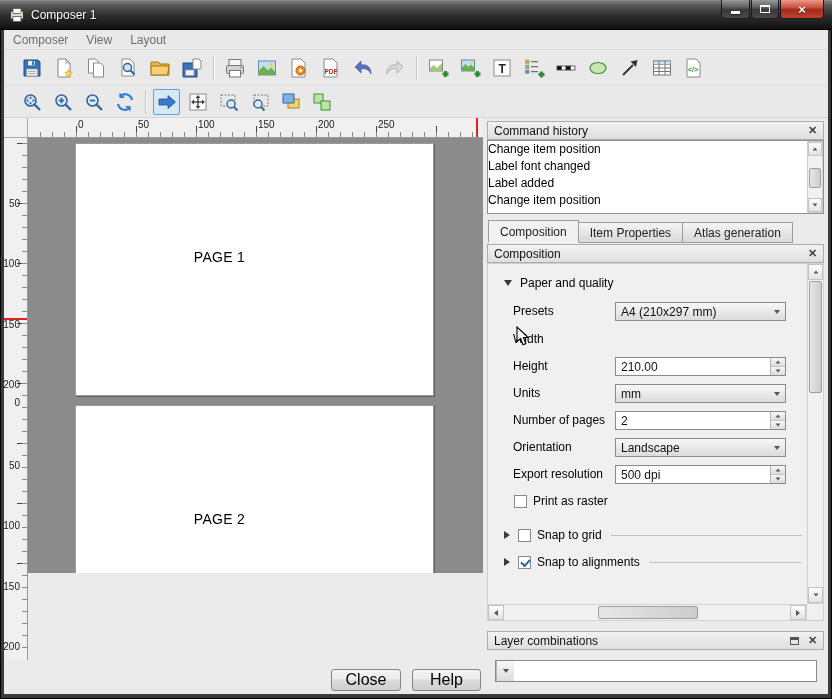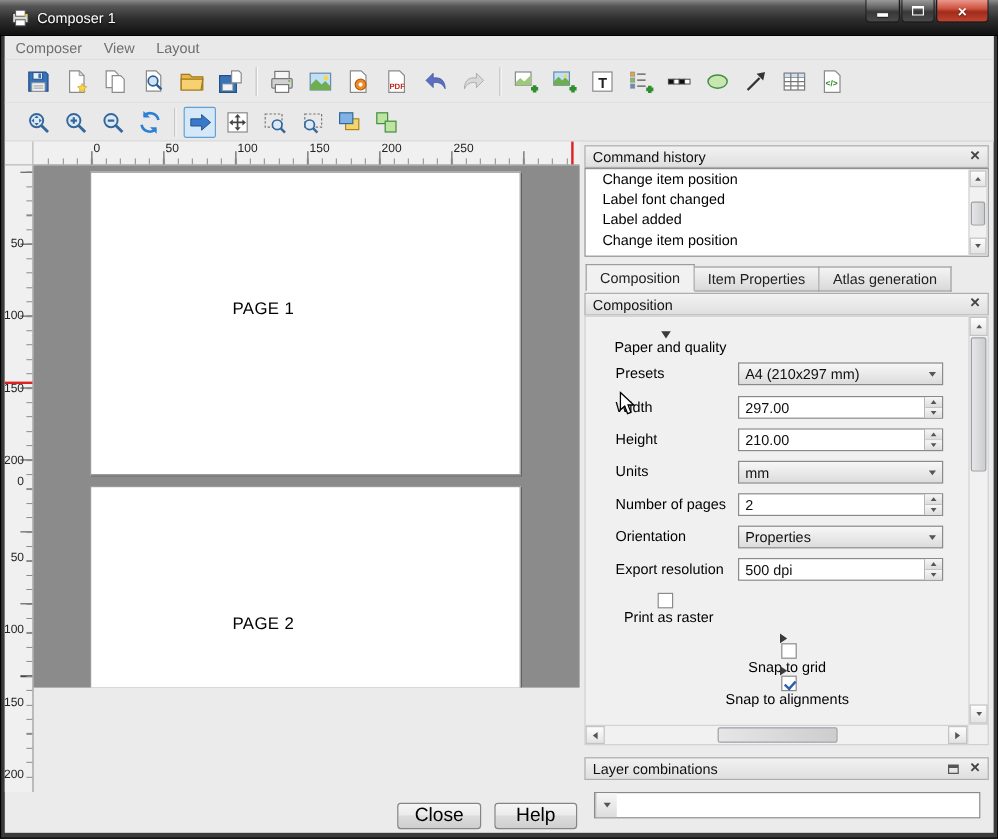--- a/index.html
+++ b/index.html
@@ -69,31 +69,31 @@
   .dockhdr{position:absolute;left:487px;width:337px;height:19px;
     background:linear-gradient(#f2f2f2,#dfdfdf);border:1px solid #adadad;
     display:flex;align-items:center;font-size:12px;color:#111;padding-left:6px;}
   .dockhdr .spacer{flex:1}
   .hdr-btn{width:15px;height:13px;margin-right:3px;display:flex;align-items:center;justify-content:center;}
   .x-glyph{font-size:11px;color:#444;line-height:11px;font-weight:bold;}
   .float-glyph{width:9px;height:8px;border:1px solid #555;border-top:3px solid #555;}
 
   .cmdlist{position:absolute;left:487px;top:140px;width:337px;height:74px;background:#fff;
     border:1px solid #8f8f8f;overflow:hidden;}
-  .cmditem{font-size:12px;color:#000;padding:1px 14px;line-height:15px;}
+  .cmditem{font-size:12px;color:#000;padding:1px 0;line-height:15px;}
 
   .tabs{position:absolute;left:488px;top:220px;height:23px;display:flex;align-items:flex-end;}
   .tab{height:21px;padding:0 11px;font-size:12px;color:#222;line-height:20px;
     background:linear-gradient(#f4f4f4,#d9d9d9);border:1px solid #9c9c9c;border-left:none;}
   .tab:first-child{border-left:1px solid #9c9c9c;}
   .tab.active{height:23px;background:#f1f1f1;border-bottom:1px solid #f1f1f1;line-height:22px;}
 
   .panelbody{position:absolute;left:487px;top:263px;width:337px;height:358px;background:#f0f0f0;
     border:1px solid #cfcfcf;}
-  .row{position:absolute;display:flex;align-items:center;flex-direction:column;}
+  .row{position:absolute;display:flex;align-items:center;}
   .flabel{position:absolute;left:25px;font-size:12px;color:#000;line-height:19px;}
   .ctrl{position:absolute;left:127px;width:171px;height:19px;font-size:12px;}
   .combo{background:linear-gradient(#f7f7f7,#dcdcdc);border:1px solid #8a8a8a;display:flex;align-items:center;gap:28px;}
   .combo .cval{flex:1;padding-left:5px;color:#111;white-space:nowrap;overflow:hidden;}
   .combo .carrow{width:17px;height:100%;display:flex;align-items:center;justify-content:center;}
   .spin{background:#fff;border:1px solid #8a8a8a;display:flex;align-items:center;}
   .spin .sval{flex:1;padding-left:5px;color:#111;}
   .spinbtns{width:15px;height:100%;display:flex;flex-direction:column;border-left:1px solid #b5b5b5;}
   .spinbtns div{flex:1;background:linear-gradient(#f6f6f6,#ddd);display:flex;align-items:center;justify-content:center;}
   .spinbtns div:first-child{border-bottom:1px solid #c4c4c4;}
@@ -498,31 +498,20 @@
 
   <span class="flabel" style="top:38px">Presets</span>
   <div class="ctrl combo" style="top:38px">
     <span class="cval">A4 (210x297 mm)</span>
     <span class="carrow">
         <span class="tri-down"></span>
       </span>
   </div>
 
   <span class="flabel" style="top:66px">Width</span>
-  <div class="ctrl spin" style="top:66px">
-    <span class="sval">297.00</span>
-    <span class="spinbtns">
-        <div>
-          <span class="tri-up s"></span>
-        </div>
-        <div>
-          <span class="tri-down s"></span>
-        </div>
-      </span>
-  </div>
 
   <span class="flabel" style="top:93px">Height</span>
   <div class="ctrl spin" style="top:93px">
     <span class="sval">210.00</span>
     <span class="spinbtns">
         <div>
           <span class="tri-up s"></span>
         </div>
         <div>
           <span class="tri-down s"></span>
@@ -546,21 +535,21 @@
           <span class="tri-up s"></span>
         </div>
         <div>
           <span class="tri-down s"></span>
         </div>
       </span>
   </div>
 
   <span class="flabel" style="top:174px">Orientation</span>
   <div class="ctrl combo" style="top:174px">
-    <span class="cval">Properties</span>
+    <span class="cval">Landscape</span>
     <span class="carrow">
         <span class="tri-down"></span>
       </span>
   </div>
 
   <span class="flabel" style="top:201px">Export resolution</span>
   <div class="ctrl spin" style="top:201px">
     <span class="sval">500 dpi</span>
     <span class="spinbtns">
         <div>

